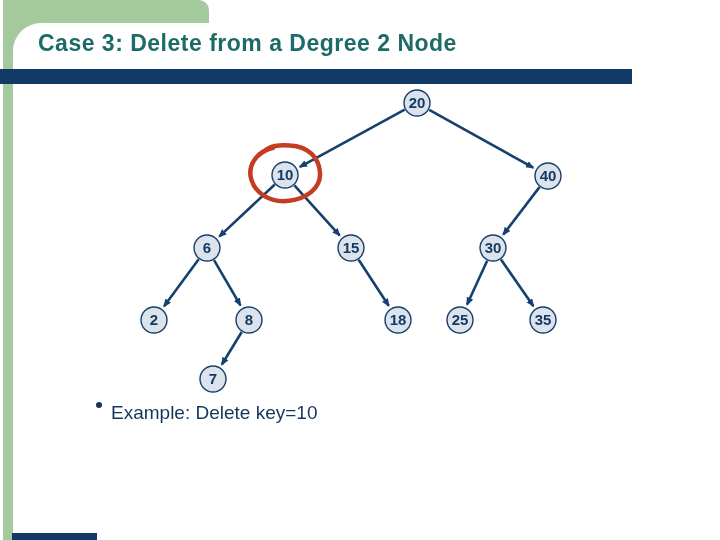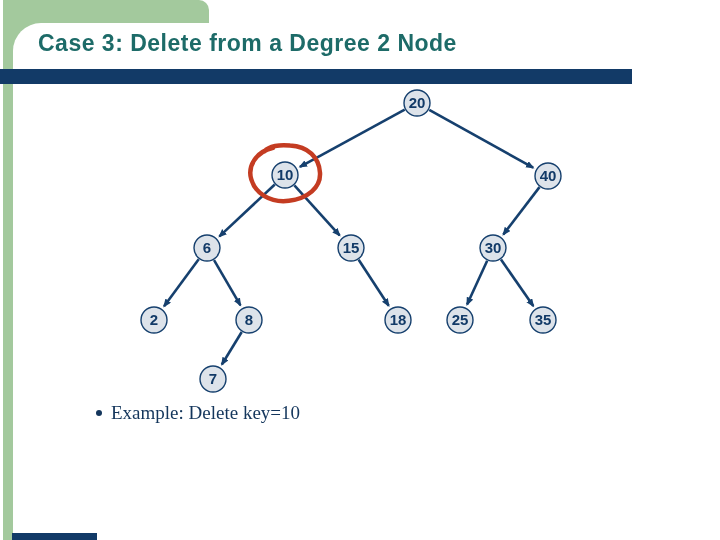--- a/index.html
+++ b/index.html
@@ -27,22 +27,22 @@
     position:absolute;left:12px;top:533px;width:85px;height:7px;
     background:#123a67;
   }
   .slide-title{
     position:absolute;left:38px;top:30px;margin:0;
     font-size:23px;font-weight:bold;color:#1d6b68;letter-spacing:0.5px;
     white-space:nowrap;
   }
   .tree-svg{position:absolute;left:0;top:0;width:720px;height:540px;}
   .bullet-line{
-    position:absolute;left:96px;top:402px;display:flex;align-items:center;
-    color:#14365c;font-size:19px;white-space:nowrap;font-family:Liberation Serif, serif;
+    position:absolute;left:96px;top:402px;display:flex;
+    color:#14365c;font-size:19px;white-space:nowrap;
   }
   .bullet-dot{
     display:inline-block;width:6px;height:6px;border-radius:50%;
     background:#14365c;margin-right:9px;flex:0 0 auto;
     font-size:0;line-height:0;color:transparent;overflow:hidden;
   }
   .node-label{
     font-family:"Liberation Sans", sans-serif;font-size:15px;font-weight:bold;
   }
 </style>

